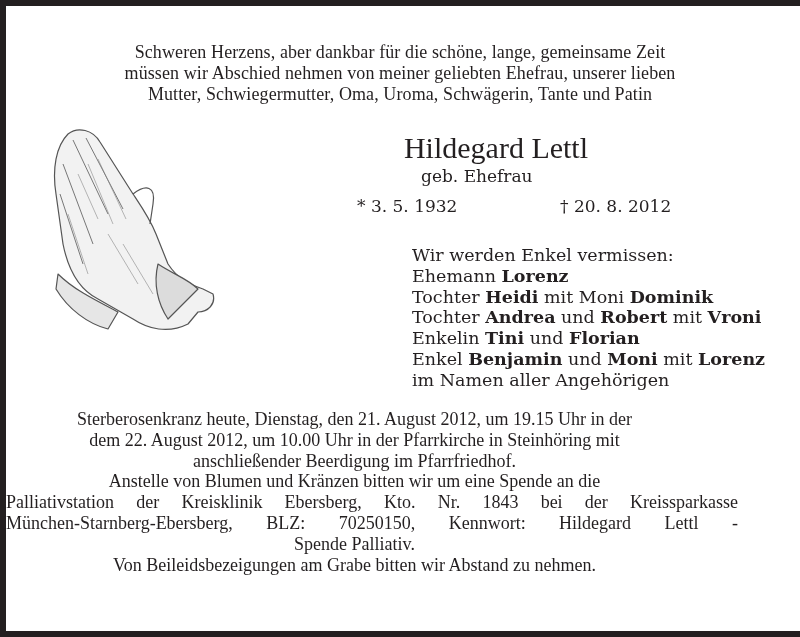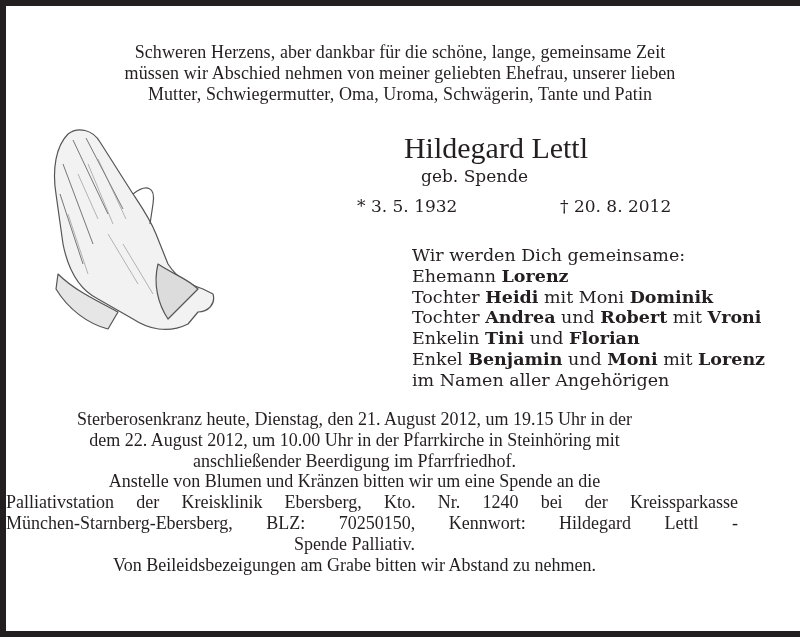--- a/index.html
+++ b/index.html
@@ -69,28 +69,28 @@
         <path d="M120 140 C135 150 150 155 160 165 C150 175 140 185 130 195 C120 180 115 160 120 140 Z" fill="#dcdcdc"></path>
       </g>
       <g stroke="#888" stroke-width="0.6" fill="none">
         <path d="M40 50 L60 95 M50 40 L75 100 M60 35 L88 95 M30 90 L50 150 M70 110 L100 160 M85 120 L115 170"></path>
       </g>
     </svg>
   </div>
 
 
   <div class="name">Hildegard Lettl</div>
-  <div class="maiden">geb. Spende</div>
+  <div class="maiden">geb. Ehefrau</div>
   <div class="dates">
     <span class="born">* 3. 5. 1932</span>
     <span class="died">† 20. 8. 2012</span>
   </div>
 
   <div class="family">
-    <div>Wir werden Dich gemeinsame:</div>
+    <div>Wir werden Enkel vermissen:</div>
     <div>
       <span>Ehemann </span><b>Lorenz</b>
     </div>
     <div>
       <span>Tochter </span><b>Heidi</b><span> mit Moni </span><b>Dominik</b>
     </div>
     <div>
       <span>Tochter </span><b>Andrea</b><span> und </span><b>Robert</b><span> mit </span><b>Vroni</b>
     </div>
     <div>
@@ -100,19 +100,19 @@
       <span>Enkel </span><b>Benjamin</b><span> und </span><b>Moni</b><span> mit </span><b>Lorenz</b>
     </div>
     <div>im Namen aller Angehörigen</div>
   </div>
 
   <div class="details condensed">
     <div>Sterberosenkranz heute, Dienstag, den 21. August 2012, um 19.15 Uhr in der</div>
     <div>dem 22. August 2012, um 10.00 Uhr in der Pfarrkirche in Steinhöring mit</div>
     <div>anschließender Beerdigung im Pfarrfriedhof.</div>
     <div>Anstelle von Blumen und Kränzen bitten wir um eine Spende an die</div>
-    <div class="justify">Palliativstation der Kreisklinik Ebersberg, Kto. Nr. 1240 bei der Kreissparkasse</div>
+    <div class="justify">Palliativstation der Kreisklinik Ebersberg, Kto. Nr. 1843 bei der Kreissparkasse</div>
     <div class="justify">München-Starnberg-Ebersberg, BLZ: 70250150, Kennwort: Hildegard Lettl -</div>
     <div>Spende Palliativ.</div>
     <div>Von Beileidsbezeigungen am Grabe bitten wir Abstand zu nehmen.</div>
   </div>
 
 </div>
 
 </body></html>

